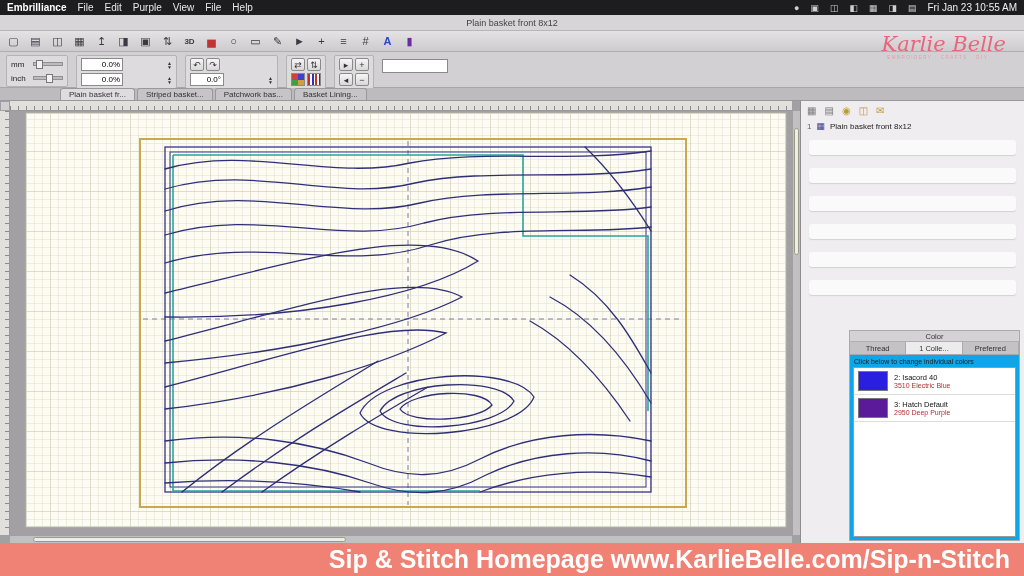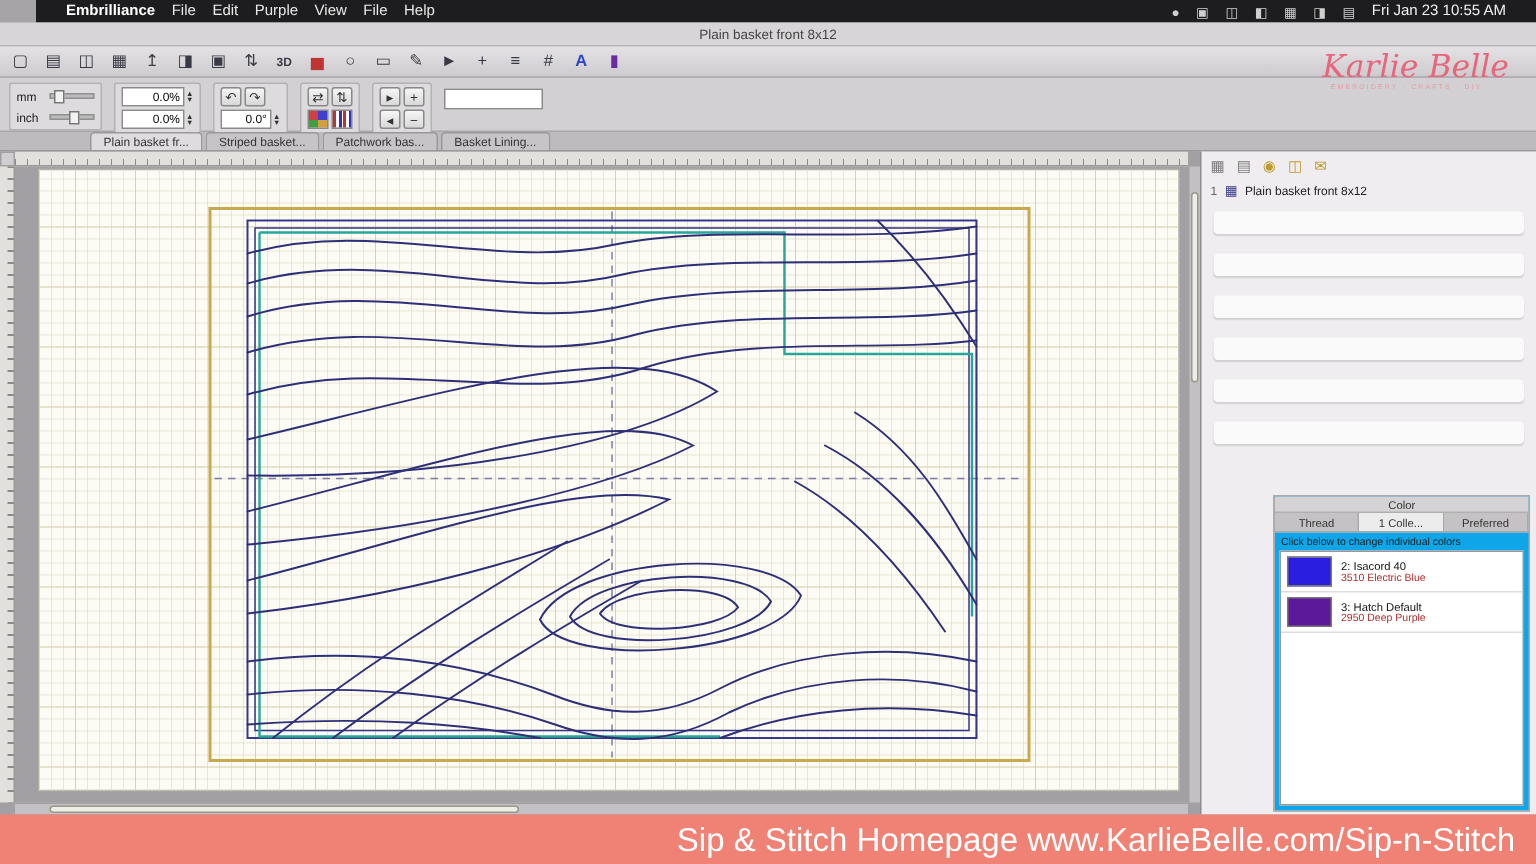--- a/index.html
+++ b/index.html
@@ -2,21 +2,21 @@
 <html><head>
 <meta charset="utf-8">
 <style>
   * { margin:0; padding:0; box-sizing:border-box; }
   html,body { width:1024px; height:576px; overflow:hidden; background:#222;
               font-family:"Liberation Sans", sans-serif; }
   .screen { position:relative; width:1024px; height:576px; background:#a6a4a6; overflow:hidden; }
 
   
   .menubar { position:absolute; top:0; left:0; right:0; height:15px; background:#1d1d1f;
-             display:flex; align-items:center; padding:0 20px; gap:11px; color:#e8e8e8; font-size:10px;margin-left:24px; }
+             display:flex; align-items:center; padding:0 7px; gap:11px; color:#e8e8e8; font-size:10px; }
   .menubar .app { font-weight:bold; color:#fff; }
   .menubar .spacer { flex:1; }
   .menubar .sicon { font-size:9px; color:#cfcfcf; }
   .menubar .clock { color:#f0f0f0; }
 
   
   .titlebar { position:absolute; top:15px; left:0; right:0; height:16px; background:#d8d5d8;
               border-bottom:1px solid #b8b5b8; text-align:center; font-size:9px; color:#444; line-height:16px; }
   .toolbar1 { position:absolute; top:31px; left:0; right:0; height:21px;
               background:linear-gradient(#e4e2e4,#cdcbcd); border-bottom:1px solid #b0aeb0;
@@ -26,21 +26,21 @@
   .ti.red { color:#c03434; } .ti.blue { color:#2a46c8; font-weight:bold; } .ti.purple { color:#6a2ca0; }
 
   .toolbar2 { position:absolute; top:52px; left:0; right:0; height:36px; background:#d2d0d2;
               border-bottom:1px solid #a8a6a8; display:flex; align-items:flex-start; padding:3px 6px; gap:8px; }
   .grp { background:#dddbdd; border:1px solid #b4b2b4; border-radius:2px; padding:2px 4px;
          display:flex; flex-direction:column; gap:2px; }
   .unit-row { display:flex; align-items:center; gap:4px; height:12px; }
   .unit-row .lbl { font-size:8px; color:#222; width:18px; }
   .slider { width:30px; height:4px; background:#bcbabc; border:1px solid #909090; position:relative; }
   .slider .thumb { position:absolute; top:-3px; left:2px; width:7px; height:9px; background:#f2f2f2; border:1px solid #777; }
-  .numfield { display:flex; align-items:center; height:13px; }
+  .numfield { display:flex; align-items:center; height:13px;gap:43px; }
   .numfield input { width:42px; height:13px; font-size:8px; text-align:right; border:1px solid #8a8a8a;
                     background:#fff; padding-right:2px; font-family:"Liberation Sans",sans-serif; }
   .stepper { display:flex; flex-direction:column; font-size:5px; line-height:4px; color:#333; margin-left:1px; }
   .mini-btn { width:14px; height:13px; background:linear-gradient(#f6f6f6,#d8d8d8); border:1px solid #8a8a8a;
               border-radius:2px; font-size:9px; line-height:12px; text-align:center; color:#333; }
   .row { display:flex; gap:2px; align-items:center; }
   .colorgrid { width:14px; height:13px; border:1px solid #8a8a8a; display:grid; grid-template-columns:1fr 1fr; }
   .colorgrid i { display:block; }
   .barcode { width:14px; height:13px; border:1px solid #8a8a8a;
              background:repeating-linear-gradient(90deg,#c03030 0 2px,#fff 2px 4px,#3030c0 4px 6px,#fff 6px 7px); }
@@ -95,21 +95,21 @@
   .ctext .l1 { font-size:7.5px; color:#111; }
   .ctext .l2 { font-size:7px; color:#b03030; }
 
   
   .logo { position:absolute; top:33px; right:18px; text-align:center; pointer-events:none; }
   .logo .name { font-family:"DejaVu Serif", serif; font-style:italic; font-size:21px; color:#e8657c; line-height:22px;margin-left:12px; }
   .logo .tag { font-size:4.5px; letter-spacing:1.5px; color:#e89aa6; }
 
   
   .banner { position:absolute; left:0; right:0; bottom:0; height:33px; background:#ef8274;
-            color:#fff; font-size:22px; font-weight:normal; line-height:33px; text-align:right;
+            color:#fff; font-size:25px; font-weight:bold; line-height:33px; text-align:right;
             padding-right:14px; }
 </style>
 </head>
 <body>
 
 <div class="screen">
 
   <div class="menubar">
     <span class="app">Embrilliance</span>
     <span>File</span>

